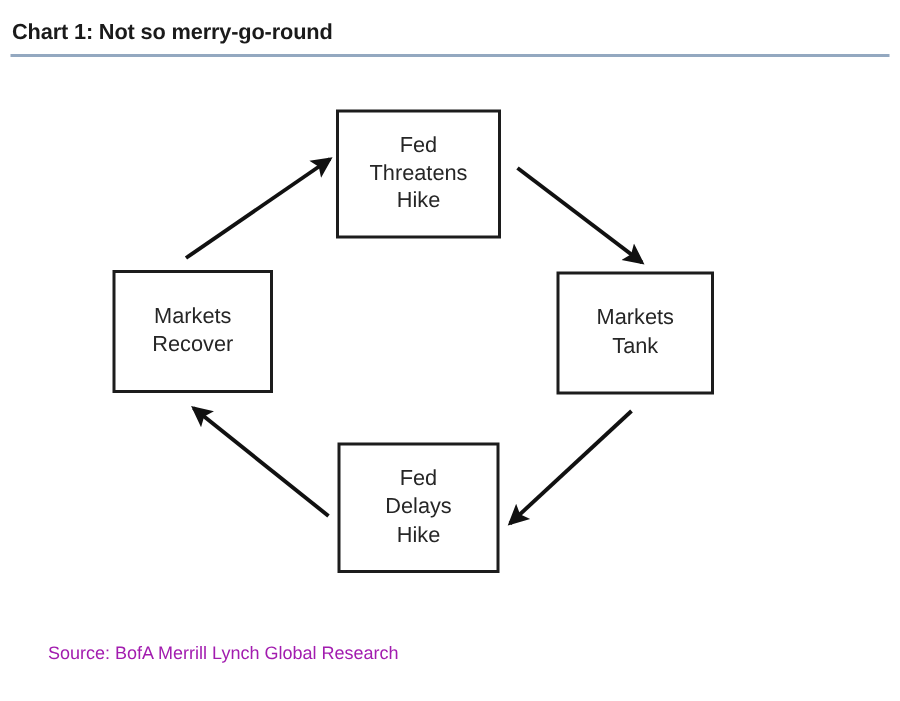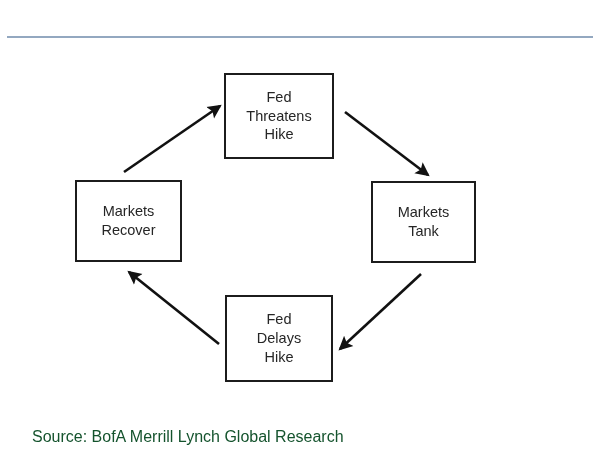--- a/index.html
+++ b/index.html
@@ -105,31 +105,32 @@
     top: 180px;
     width: 107px;
     height: 82px;
   }
 
   
   #source-line {
     position: absolute;
     left: 32px;
     top: 428px;
-    font-size: 16px;
-    color: #14532d;
+    font-size: 12px;
+    color: #a21caf;
     white-space: nowrap;
   }
 </style>
 </head>
 <body>
 
 <div id="page">
 
   <div id="title-block">
+    <div id="chart-title">Chart 1: Not so merry-go-round</div>
     <div id="title-rule"></div>
   </div>
 
   <div id="diagram">
 
     <svg id="arrow-layer" viewBox="0 0 600 467">
       <defs>
         <marker id="head" markerWidth="6" markerHeight="6" refX="4.6" refY="3" orient="auto" markerUnits="strokeWidth">
           <path d="M0,0.35 L5.4,3 L0,5.65 L1.1,3 Z" fill="#111111"></path>
         </marker>

